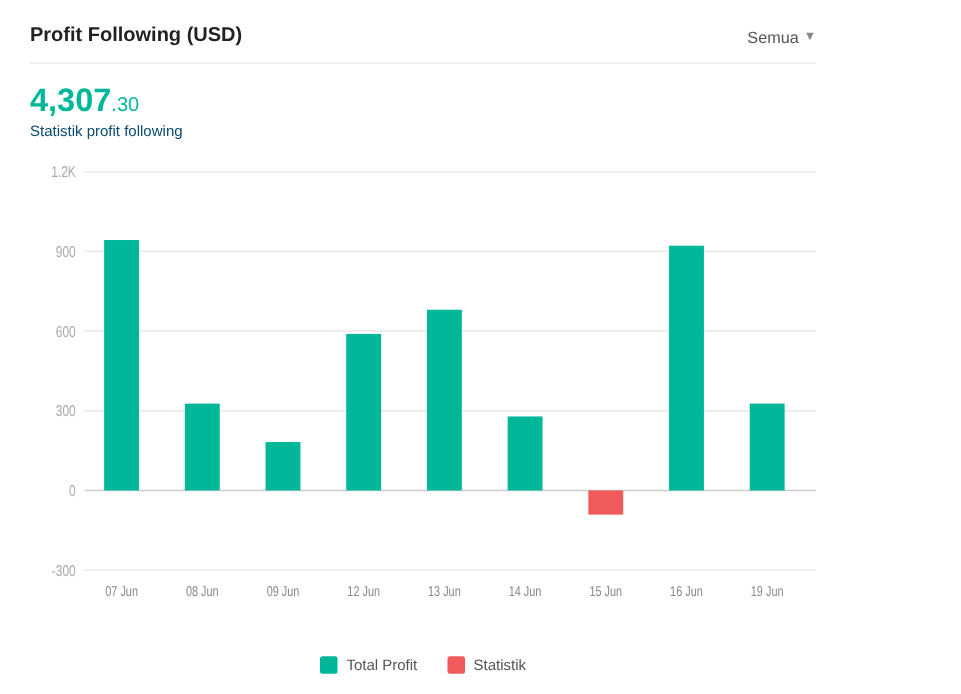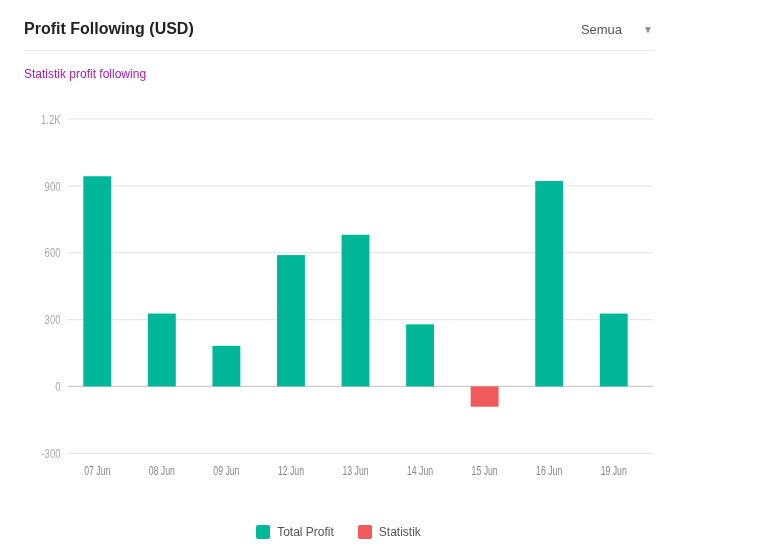--- a/index.html
+++ b/index.html
@@ -27,21 +27,21 @@
       padding-bottom: 12px;
     }
     .header-title {
       font-size: 16px;
       font-weight: 700;
       color: #222;
     }
     .dropdown {
       display: flex;
       align-items: center;
-      gap: 21px;
+      gap: 4px;
       font-size: 13px;
       color: #555;
       cursor: pointer;
     }
     .dropdown-arrow {
       font-size: 10px;
       color: #888;
     }
     .stats-section {
       margin-bottom: 10px;
@@ -50,27 +50,27 @@
       font-size: 26px;
       font-weight: 700;
       color: #00b899;
     }
     .profit-value .decimal {
       font-size: 16px;
       font-weight: 400;
     }
     .stats-subtitle {
       font-size: 12px;
-      color: #a21caf;
+      color: #0c4a6e;
       margin-top: 2px;
     }
     .chart-area {
       flex: 1;
       position: relative;
-      margin-top: 16px;
+      margin-top: 4px;
     }
     .chart-svg {
       width: 100%;
       height: 100%;
     }
     .legend {
       display: flex;
       justify-content: center;
       align-items: center;
       gap: 24px;
@@ -96,20 +96,23 @@
 <div class="container">
   <div class="header">
     <span class="header-title">Profit Following (USD)</span>
     <div class="dropdown">
       <span>Semua</span>
       <span class="dropdown-arrow">▼</span>
     </div>
   </div>
 
   <div class="stats-section">
+    <div class="profit-value">
+      <span>4,307</span><span class="decimal">.30</span>
+    </div>
     <div class="stats-subtitle">Statistik profit following</div>
   </div>
 
   <div class="chart-area">
     <svg class="chart-svg" viewBox="0 0 721 340" preserveAspectRatio="none">
 
       <line x1="50" y1="10" x2="721" y2="10" stroke="#e8e8e8" stroke-width="1"></line>
       <text x="42" y="14" text-anchor="end" font-size="11" fill="#aaa">1.2K</text>
 
       <line x1="50" y1="66" x2="721" y2="66" stroke="#e8e8e8" stroke-width="1"></line>

